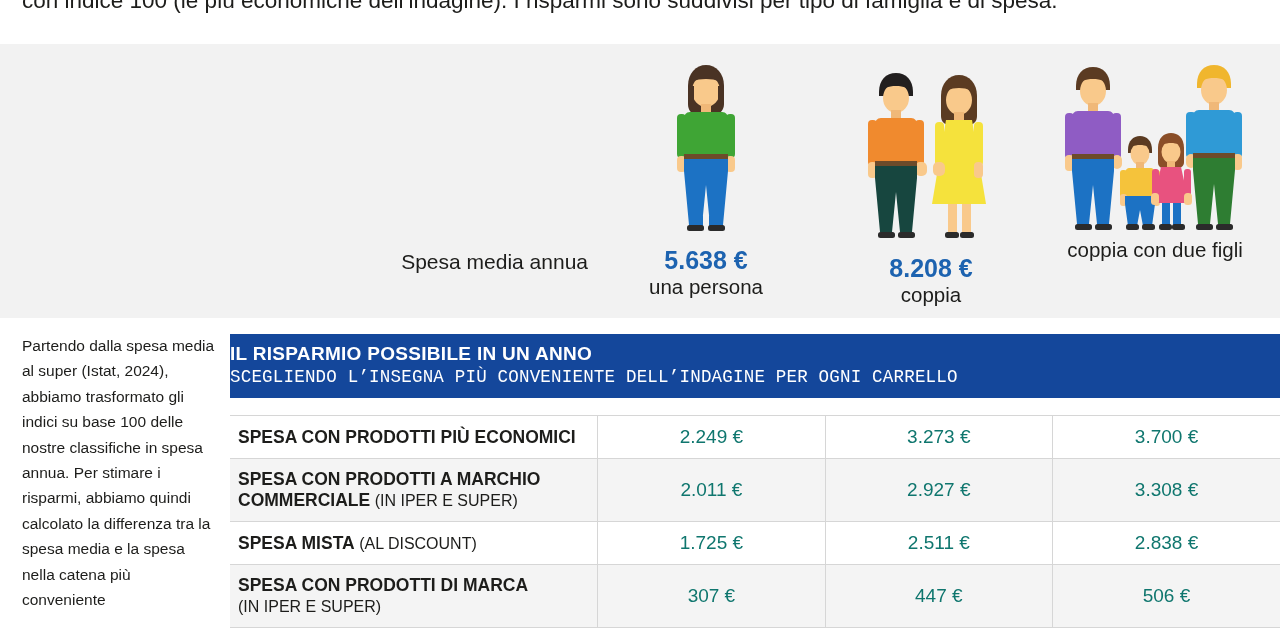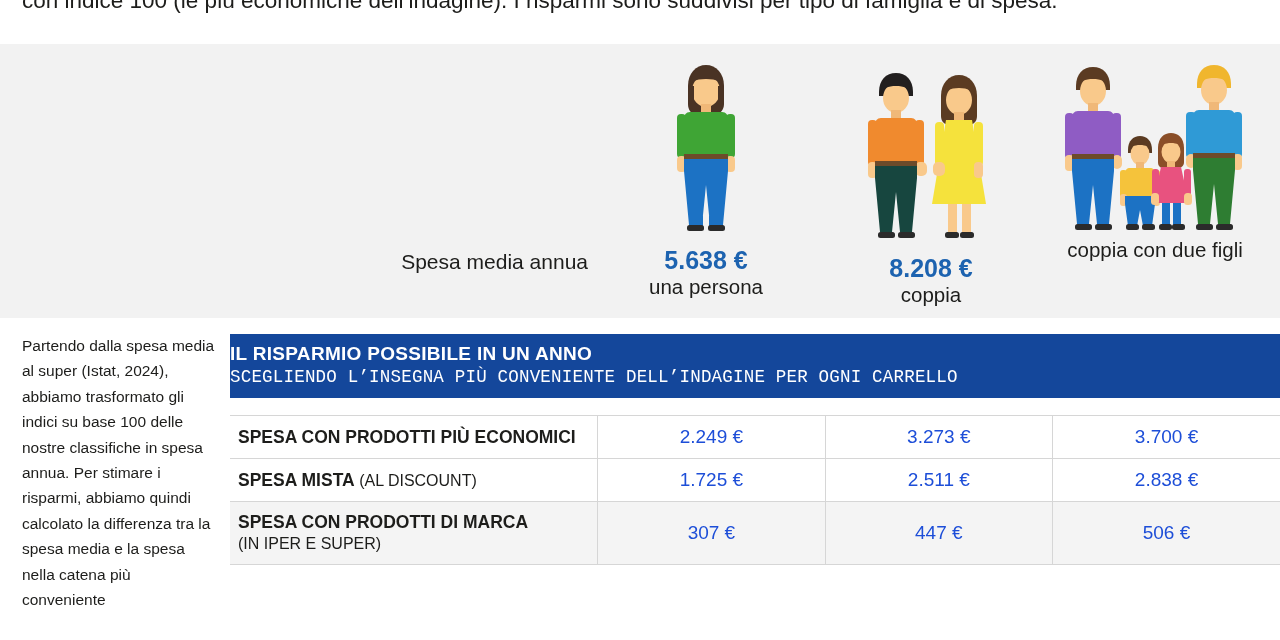--- a/index.html
+++ b/index.html
@@ -124,21 +124,21 @@
     font-size: 17.5px;
     color: #1d1d1b;
     line-height: 21px;
   }
   .c-label b { font-weight: bold; }
   .c-label span.small { font-size: 16px; }
   .c-val {
     width: 227px;
     text-align: center;
     font-size: 19px;
-    color: #1d4ed8;
+    color: #0f766e;
     padding: 10px 0;
   }
   tr.alt td { background: #f4f4f4; }
   tr.plain td { background: #ffffff; }
 </style>
 </head>
 <body>
 
 <div class="page">
 
@@ -299,20 +299,29 @@
     </div>
     <table>
       <tbody>
         <tr class="plain">
           <td class="c-label">
             <b>SPESA CON PRODOTTI PIÙ ECONOMICI</b>
           </td>
           <td class="c-val">2.249 €</td>
           <td class="c-val">3.273 €</td>
           <td class="c-val">3.700 €</td>
+        </tr>
+        <tr class="alt">
+          <td class="c-label">
+            <b>SPESA CON  PRODOTTI A MARCHIO</b><br>
+            <b>COMMERCIALE</b><span class="small"> (IN IPER E SUPER)</span>
+          </td>
+          <td class="c-val">2.011 €</td>
+          <td class="c-val">2.927 €</td>
+          <td class="c-val">3.308 €</td>
         </tr>
         <tr class="plain">
           <td class="c-label">
             <b>SPESA MISTA</b><span class="small"> (AL DISCOUNT)</span>
           </td>
           <td class="c-val">1.725 €</td>
           <td class="c-val">2.511 €</td>
           <td class="c-val">2.838 €</td>
         </tr>
         <tr class="alt">

